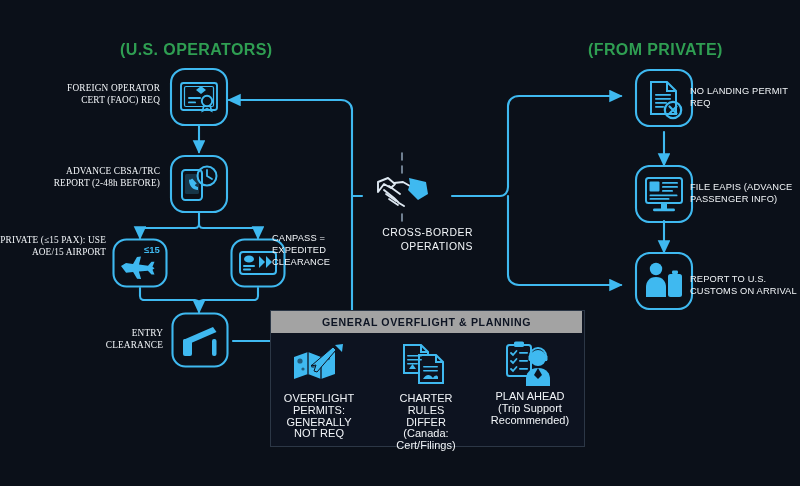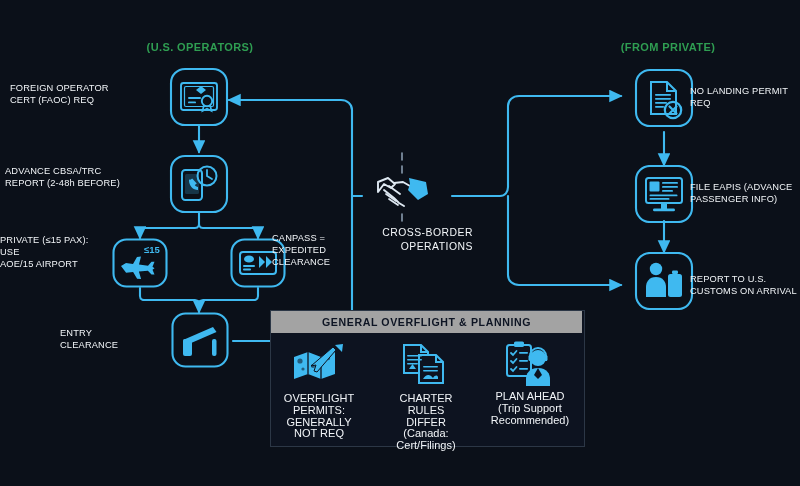--- a/index.html
+++ b/index.html
@@ -5,23 +5,23 @@
   html,body{margin:0;padding:0;background:#0a0e17;}
   body{
     width:800px;height:486px;position:relative;overflow:hidden;
     font-family:"Liberation Sans","DejaVu Sans",sans-serif;
     background:#0b1019;
     color:#ffffff;
   }
   #stage{position:absolute;inset:0;}
   svg.layer{position:absolute;left:0;top:0;width:800px;height:486px;}
   .lbl{position:absolute;font-size:9.3px;line-height:12.2px;letter-spacing:.15px;color:#f2f5f8;}
-  .lbl.r{}
+  .lbl.r{text-align:right;font-family:Liberation Serif, serif;}
   .lbl.l{text-align:left;}
-  .hdr{position:absolute;font-size:11px;letter-spacing:.4px;color:#2f9e52;font-weight:700;text-align:center;}
+  .hdr{position:absolute;font-size:16px;letter-spacing:.4px;color:#2f9e52;font-weight:700;}
   .hubtxt{position:absolute;text-align:center;font-size:10.4px;line-height:13.5px;letter-spacing:.5px;color:#f4f7fa;}
   .panel{position:absolute;border:1px solid #2c3746;background:#0d1320;}
   .panel-title{position:absolute;background:#a3a3a3;color:#0e1524;font-size:10.6px;letter-spacing:.6px;
     display:flex;align-items:center;justify-content:center;font-weight:600;}
   .cardtxt{position:absolute;text-align:center;font-size:11px;line-height:11.8px;color:#f2f5f8;}
   .ico{position:absolute;}
 </style>
 </head>
 <body>
 

